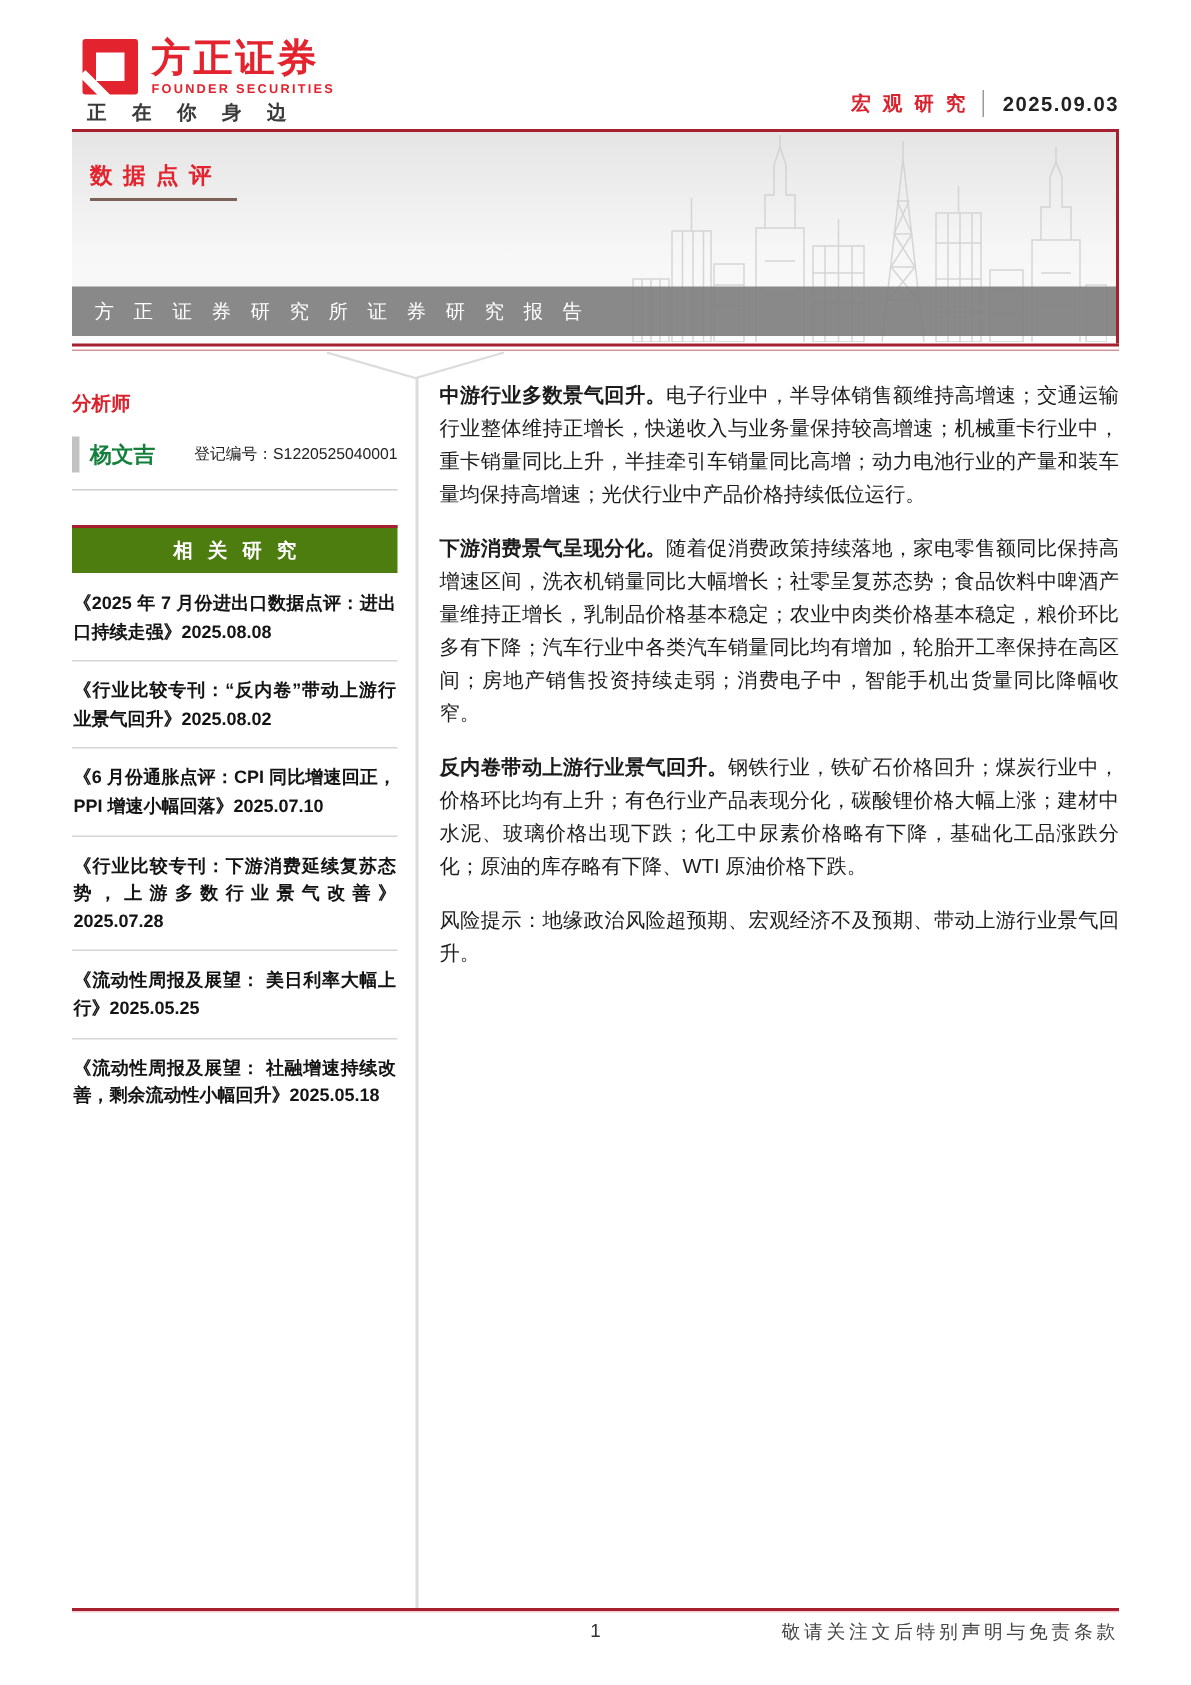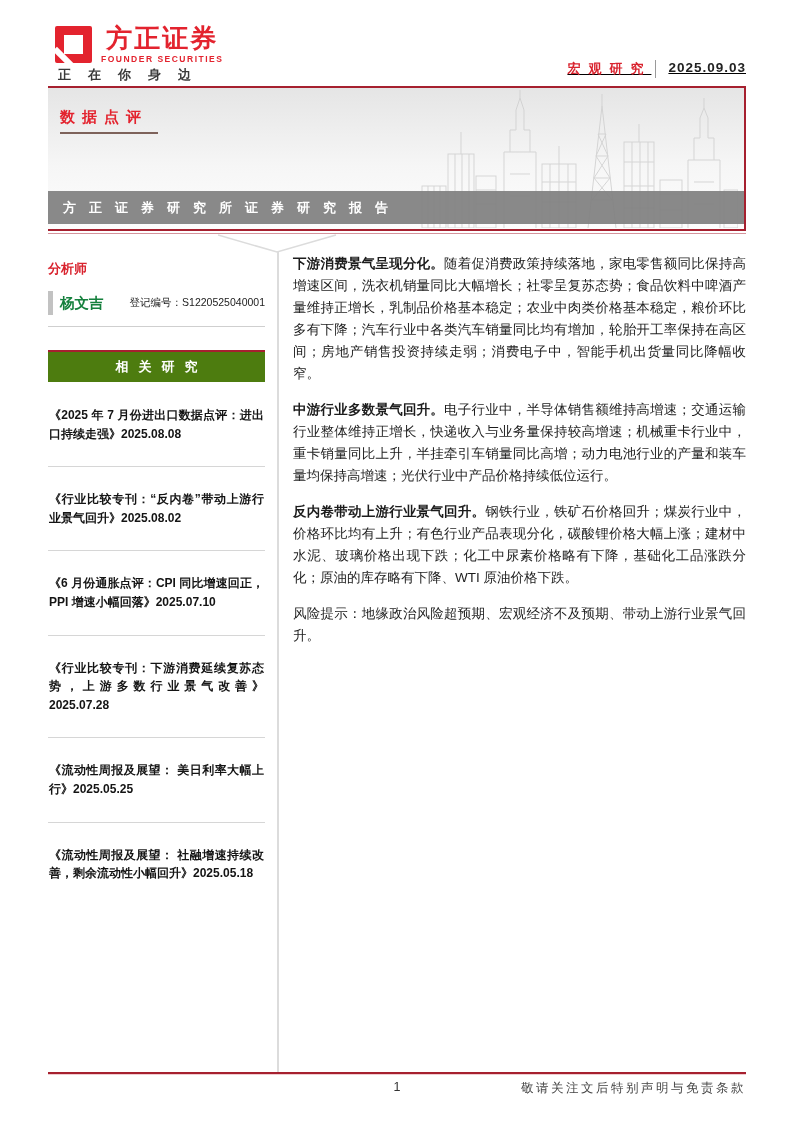--- a/index.html
+++ b/index.html
@@ -4,58 +4,58 @@
 <style>
   * { margin:0; padding:0; box-sizing:border-box; }
   html,body { background:#ffffff; }
   body { font-family:"Liberation Sans","DejaVu Sans",sans-serif; }
   .page { position:relative; width:794px; height:1123px; background:#fff; overflow:hidden; margin:0 auto; }
 
   
   .logo-row { position:absolute; left:55px; top:24px; display:flex; align-items:flex-start; }
   .logo-icon { position:relative; width:37px; height:37px; border:9px solid #e3232e; border-radius:2px; margin-top:2px; }
   .logo-icon::after { content:""; position:absolute; left:-13px; bottom:-7px; width:26px; height:6px; background:#fff; transform:rotate(45deg); }
-  .logo-text { margin-left:9px;text-align:center; }
+  .logo-text { margin-left:9px; }
   .logo-cn { font-size:26px; font-weight:bold; color:#e3232e; letter-spacing:2px; line-height:1.1; }
   .logo-en { font-size:8.5px; font-weight:bold; color:#e3232e; letter-spacing:1.5px; margin-top:1px; }
   .slogan { position:absolute; left:58px; top:66px; font-size:13px; font-weight:bold; color:#3a3a3a; letter-spacing:17px; white-space:nowrap; }
-  .header-right { position:absolute; top:60px; right:48px; display:flex; align-items:flex-start;text-decoration:underline; }
+  .header-right { position:absolute; top:60px; right:48px; display:flex; align-items:center; }
   .category { color:#d9232e; font-weight:bold; font-size:13px; letter-spacing:8px; }
   .header-vdiv { width:1px; height:18px; background:#9a9a9a; margin:0 12px 0 4px; }
   .date { font-weight:bold; font-size:13.5px; color:#222; letter-spacing:1px; }
   .top-rule { position:absolute; left:48px; top:86px; width:698px; height:2px; background:#a6202f; }
 
   
   .banner { position:absolute; left:48px; top:88px; width:698px; height:141px;
             background:linear-gradient(180deg,#e5e5e5 0%,#f6f6f6 55%,#fdfdfd 100%);
             border-right:2px solid #a6202f; overflow:hidden; }
   .skyline { position:absolute; right:6px; top:2px; height:138px; opacity:.8; }
   .eyebrow { position:absolute; left:12px; top:20px; color:#e3232e; font-weight:bold; font-size:15px; letter-spacing:7px;text-align:right; }
   .eyebrow-underline { position:absolute; left:12px; top:44px; width:98px; height:2px; background:#7d625a; }
   .banner-title { position:absolute; left:10px; top:53px; width:560px; font-size:20px; font-weight:bold; color:#141414; letter-spacing:.5px; line-height:1.3; }
   .banner-bar { position:absolute; left:0; bottom:5px; width:100%; height:33px; background:rgba(128,128,128,.93);
-                color:#fff; font-weight:bold; font-size:13px; letter-spacing:13px; line-height:33px; padding-left:15px; white-space:nowrap; }
+                color:#fff; font-weight:normal; font-size:13px; letter-spacing:13px; line-height:33px; padding-left:15px; white-space:nowrap; }
   .double-rule { position:absolute; left:48px; top:229px; width:698px; height:5px;
                  border-top:2px solid #a6202f; border-bottom:1px solid #d5949c; }
 
   
   .funnel { position:absolute; left:218px; top:234px; }
   .v-divider { position:absolute; left:277px; top:252px; width:1.5px; height:820px; background:#dcdcdc; }
 
   
   .sidebar { position:absolute; left:48px; top:260px; width:217px; }
   .analyst-label { color:#d9232e; font-weight:bold; font-size:13px; margin-bottom:13px; }
   .analyst-row { display:flex; align-items:center; justify-content:space-between; border-left:5px solid #c2c2c2; padding-left:7px; height:24px; }
   .analyst-name { font-size:14.5px; font-weight:bold; color:#15803d; }
   .analyst-reg { font-size:10.5px; color:#222; white-space:nowrap; }
   .sidebar-hr { height:1px; background:#cfcfcf; margin-top:11px; }
   .related-header { margin-top:23px; background:#4d7c0f; border-top:2px solid #a6202f; color:#fff; text-align:center;
                     font-weight:bold; font-size:13px; letter-spacing:10px; padding:6px 0 6px 10px; }
   .related-list { margin-top:1px; }
-  .related-item { font-size:12px; font-weight:bold; color:#141414; line-height:1.55; padding:23px 1px; border-bottom:1px solid #d6d6d6; text-align:justify; }
+  .related-item { font-size:12px; font-weight:bold; color:#141414; line-height:1.55; padding:10px 1px; border-bottom:1px solid #d6d6d6; text-align:justify; }
   .related-item:last-child { border-bottom:none; }
 
   
   .content { position:absolute; left:293px; top:253px; width:453px; }
   .content p { font-size:13.5px; line-height:1.63; color:#1c1c1c; text-align:justify; margin-bottom:14px; }
   .content p .lead { font-weight:bold; }
 
   
   .footer-rule { position:absolute; left:48px; top:1072px; width:698px; height:3px; border-top:2px solid #a6202f; border-bottom:1px solid #f0ccd0; }
   .footer { position:absolute; left:48px; top:1080px; width:698px; height:20px; }
@@ -169,22 +169,22 @@
       <div class="related-item">《2025 年 7 月份进出口数据点评：进出口持续走强》2025.08.08</div>
       <div class="related-item">《行业比较专刊：“反内卷”带动上游行业景气回升》2025.08.02</div>
       <div class="related-item">《6 月份通胀点评：CPI 同比增速回正，PPI 增速小幅回落》2025.07.10</div>
       <div class="related-item">《行业比较专刊：下游消费延续复苏态势，上游多数行业景气改善》2025.07.28</div>
       <div class="related-item">《流动性周报及展望： 美日利率大幅上行》2025.05.25</div>
       <div class="related-item">《流动性周报及展望： 社融增速持续改善，剩余流动性小幅回升》2025.05.18</div>
     </div>
   </div>
 
   <div class="content">
+    <p><span class="lead">中游行业多数景气回升。</span><span>电子行业中，半导体销售额维持高增速；交通运输行业整体维持正增长，快递收入与业务量保持较高增速；机械重卡行业中，重卡销量同比上升，半挂牵引车销量同比高增；动力电池行业的产量和装车量均保持高增速；光伏行业中产品价格持续低位运行。</span></p>
     <p><span class="lead">下游消费景气呈现分化。</span><span>随着促消费政策持续落地，家电零售额同比保持高增速区间，洗衣机销量同比大幅增长；社零呈复苏态势；食品饮料中啤酒产量维持正增长，乳制品价格基本稳定；农业中肉类价格基本稳定，粮价环比多有下降；汽车行业中各类汽车销量同比均有增加，轮胎开工率保持在高区间；房地产销售投资持续走弱；消费电子中，智能手机出货量同比降幅收窄。</span></p>
-    <p><span class="lead">中游行业多数景气回升。</span><span>电子行业中，半导体销售额维持高增速；交通运输行业整体维持正增长，快递收入与业务量保持较高增速；机械重卡行业中，重卡销量同比上升，半挂牵引车销量同比高增；动力电池行业的产量和装车量均保持高增速；光伏行业中产品价格持续低位运行。</span></p>
     <p><span class="lead">反内卷带动上游行业景气回升。</span><span>钢铁行业，铁矿石价格回升；煤炭行业中，价格环比均有上升；有色行业产品表现分化，碳酸锂价格大幅上涨；建材中水泥、玻璃价格出现下跌；化工中尿素价格略有下降，基础化工品涨跌分化；原油的库存略有下降、WTI 原油价格下跌。</span></p>
     <p>风险提示：地缘政治风险超预期、宏观经济不及预期、带动上游行业景气回升。</p>
   </div>
 
   <div class="footer-rule"></div>
   <div class="footer">
     <div class="page-num">1</div>
     <div class="disclaimer">敬请关注文后特别声明与免责条款</div>
   </div>
 

